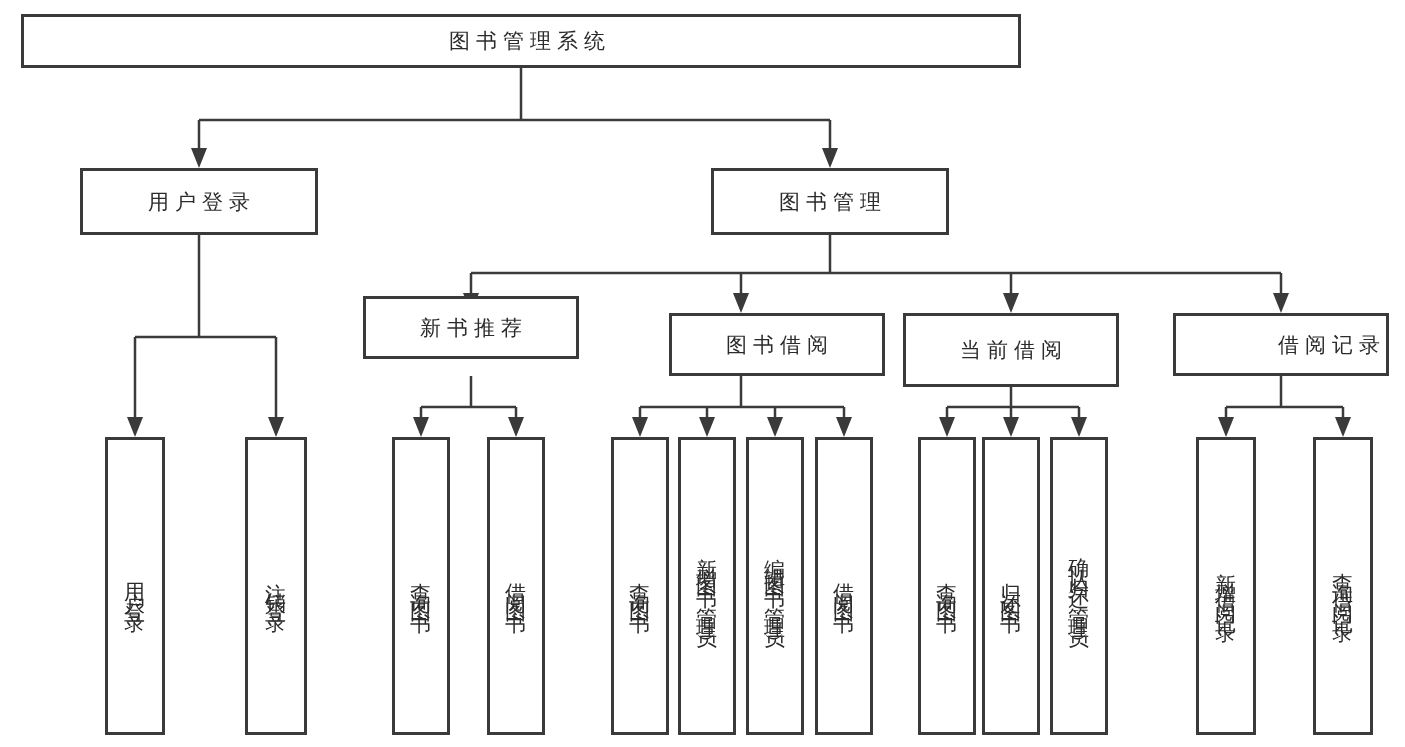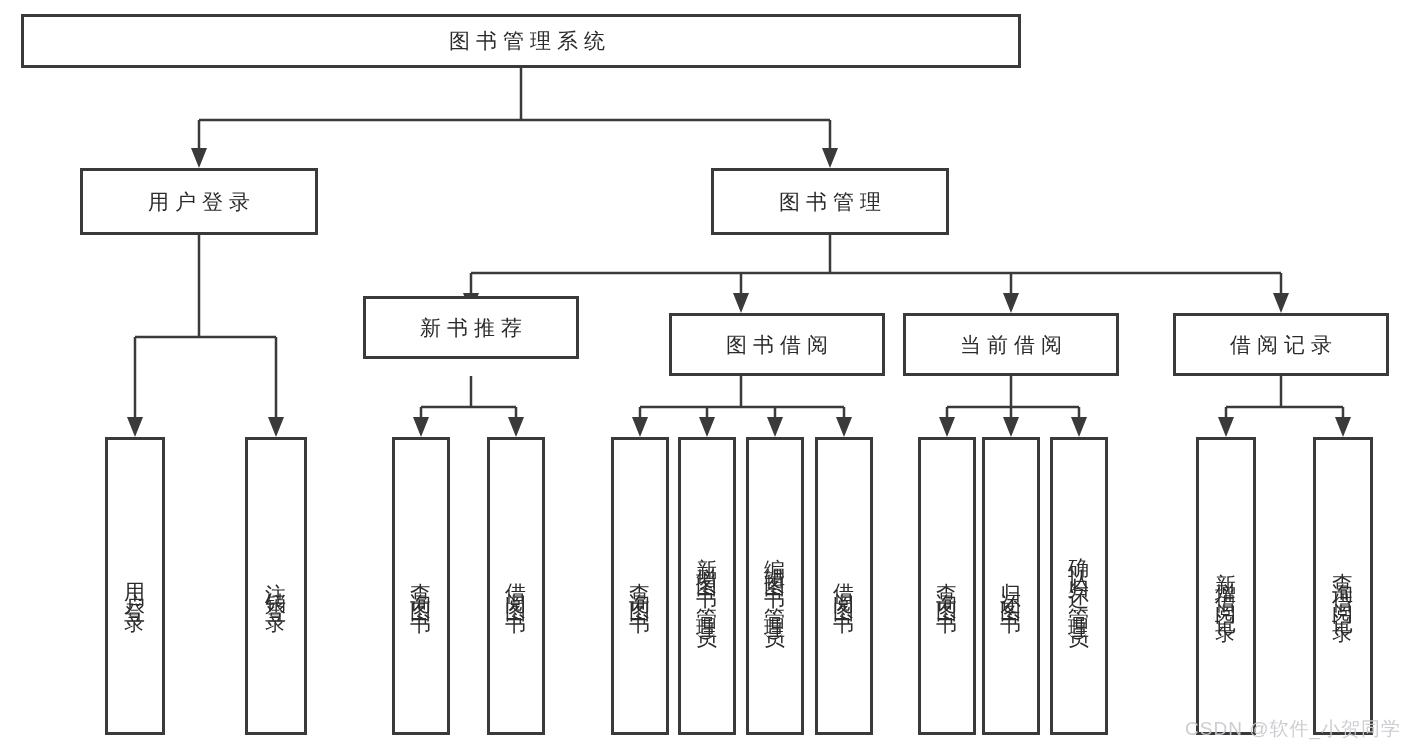--- a/index.html
+++ b/index.html
@@ -44,22 +44,22 @@
     white-space:nowrap;
   }
   
   .n-root{left:21px;top:14px;width:1000px;height:54px;padding-left:12px;}
   
   .n-l1a{left:80px;top:168px;width:238px;height:67px;}
   .n-l1b{left:711px;top:168px;width:238px;height:67px;font-family:Liberation Mono, monospace;}
   
   .n-l2a{left:363px;top:296px;width:216px;height:63px;}
   .n-l2b{left:669px;top:313px;width:216px;height:63px;}
-  .n-l2c{left:903px;top:313px;width:216px;height:63px;}
-  .n-l2d{left:1173px;top:313px;width:216px;height:63px;}
+  .n-l2c{left:903px;top:313px;width:216px;height:74px;}
+  .n-l2d{left:1173px;top:313px;width:216px;height:63px;justify-content:flex-end;}
   
   .leaf{top:437px;height:298px;}
   .n-f0{left:105px;width:60px;}
   .n-f1{left:245px;width:62px;}
   .n-f2{left:392px;width:58px;}
   .n-f3{left:487px;width:58px;}
   .n-f4{left:611px;width:58px;}
   .n-f5{left:678px;width:58px;}
   .n-f6{left:746px;width:58px;}
   .n-f7{left:815px;width:58px;}
@@ -200,15 +200,14 @@
   <div class="box leaf n-f10">
     <span class="vlabel">确认归还（管理员）</span>
   </div>
   <div class="box leaf n-f11">
     <span class="vlabel">新增借阅记录</span>
   </div>
   <div class="box leaf n-f12">
     <span class="vlabel">查询借阅记录</span>
   </div>
 
-  <div class="watermark">CSDN @软件_小贺同学</div>
 
 </div>
 
 </body></html>

